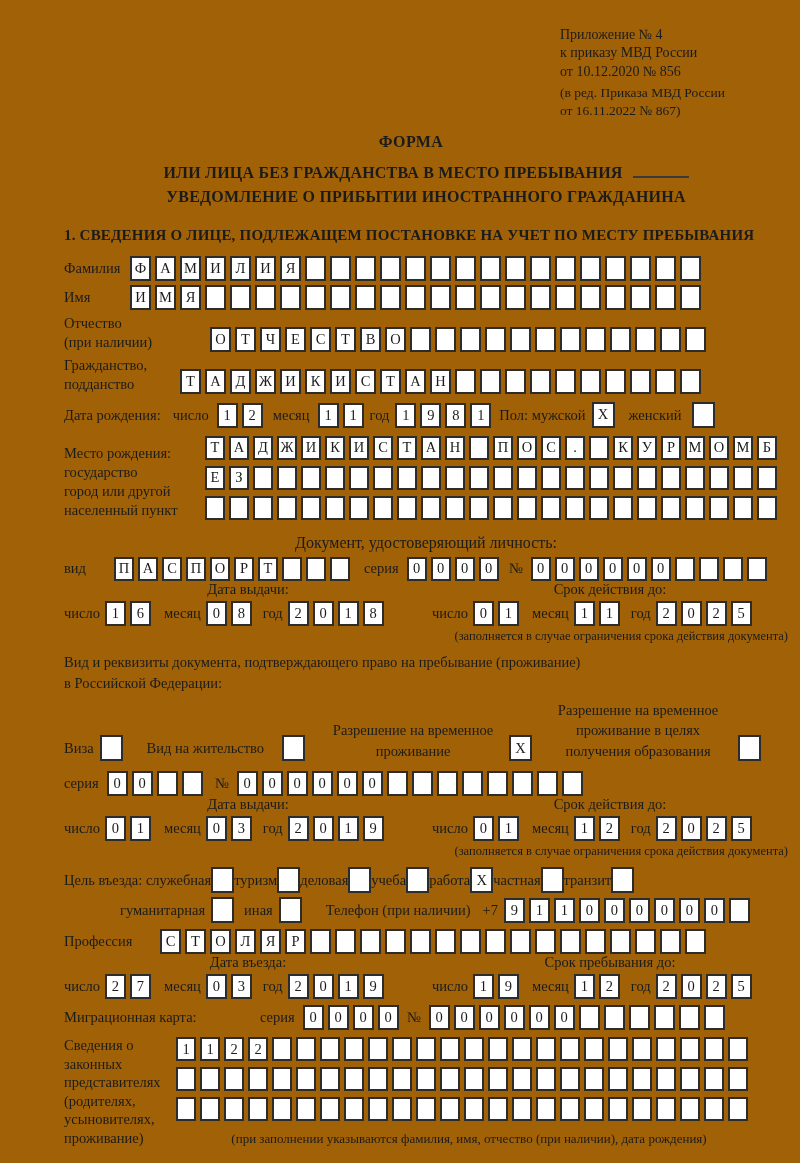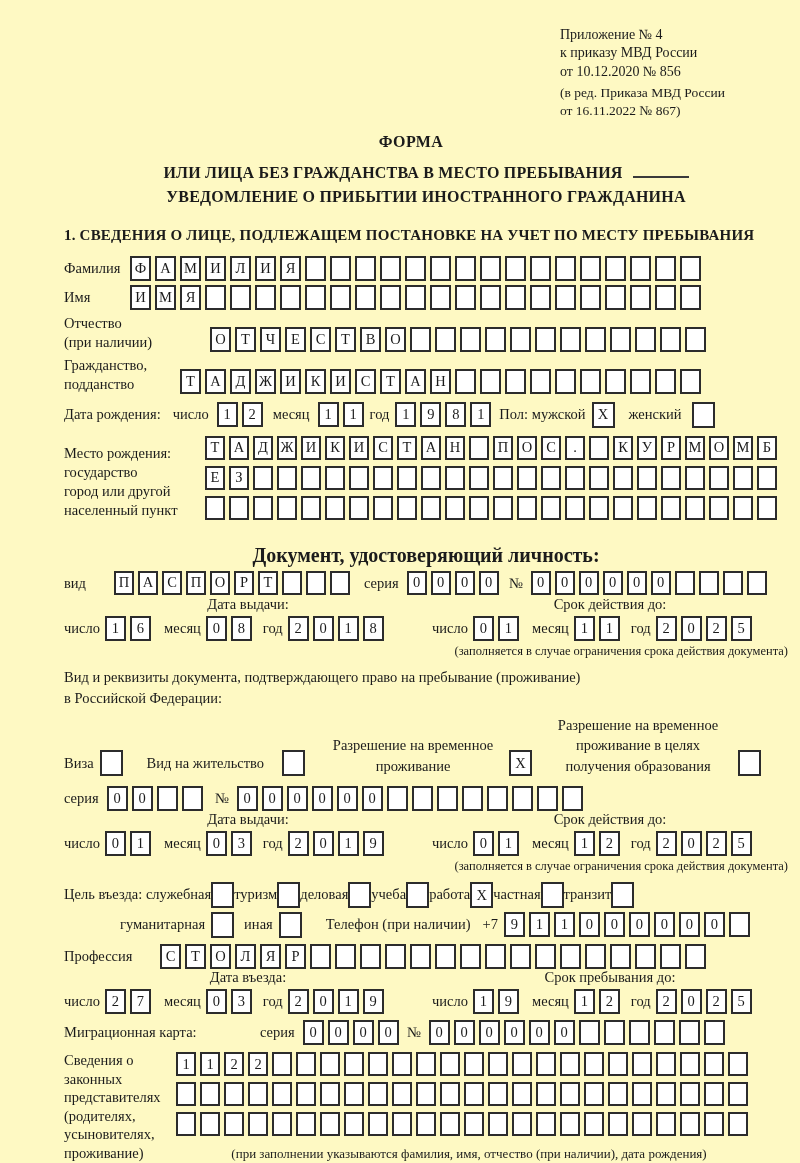--- a/index.html
+++ b/index.html
@@ -1,37 +1,37 @@
 <!DOCTYPE html>
 <html><head>
 <meta charset="utf-8">
 <style>
   *{box-sizing:border-box}
   html,body{margin:0;padding:0;background:#fff}
-  .page{width:800px;height:1163px;background:#fef9c3;color:#1b1b1b;
+  .page{width:800px;height:1163px;background:#a16207;color:#1b1b1b;
         font-family:"Liberation Serif",serif;font-size:14.5px;
         padding:26px 12px 8px 64px;overflow:hidden;position:relative}
   .ref{margin-left:496px;line-height:1.32;font-size:14px}
   .ref .ed{font-size:13.5px;margin-top:3px;line-height:1.3}
   .forma{font-weight:bold;font-size:16px;text-align:center;padding-right:30px;margin-top:13px;letter-spacing:.4px}
   .title{text-align:center;font-weight:bold;font-size:16px;line-height:1.5;margin-top:10px;letter-spacing:.2px}
   .blank{display:inline-block;width:56px;height:4px;border-bottom:2px solid #3a3a3a;margin-left:10px}
   .sec{font-weight:bold;font-size:15px;margin-top:18px;letter-spacing:.2px}
-  .row{display:flex;align-items:flex-start;margin-top:4px}
+  .row{display:flex;align-items:flex-end;margin-top:4px}
   .row.top{align-items:flex-end}
   .lbl{flex:0 0 auto;line-height:25px;white-space:nowrap}
   .mlbl{flex:0 0 auto;line-height:19px}
   .mlbl div{white-space:nowrap}
   .cells{display:flex;gap:4px;flex:0 0 auto}
   .cell{width:21px;height:25px;border:2px solid #2c2c2c;display:flex;align-items:center;
         justify-content:center;font-size:14.5px;flex:0 0 auto;background:#fff}
   .cells.sm .cell{width:20px;height:24px}
   .cells.cbx .cell{width:23px;height:26px}
   .stack{display:flex;flex-direction:column;gap:6px}
-  .center-h{font-weight:bold;text-align:center;margin-top:24px;font-size:20px}
+  .center-h{font-weight:normal;text-align:center;margin-top:14px;font-size:16px}
   .dpair{display:flex;}
   .dcol-l{flex:0 0 368px}
   .dcol-r{flex:1}
   .dhead{text-align:center;margin-bottom:3px;white-space:nowrap}
   .drow{display:flex;align-items:center;gap:5px}
   .dnote{font-size:12.5px;text-align:right;margin-top:3px;white-space:nowrap}
   .para{margin-top:8px;line-height:1.45}
   .wrapc{text-align:center;line-height:1.42;flex:0 0 auto}
   .repnote{font-size:13px;text-align:center;margin-top:4px;width:586px}
   .ml6{margin-left:6px}.ml8{margin-left:8px}.ml10{margin-left:10px}.ml12{margin-left:12px}

